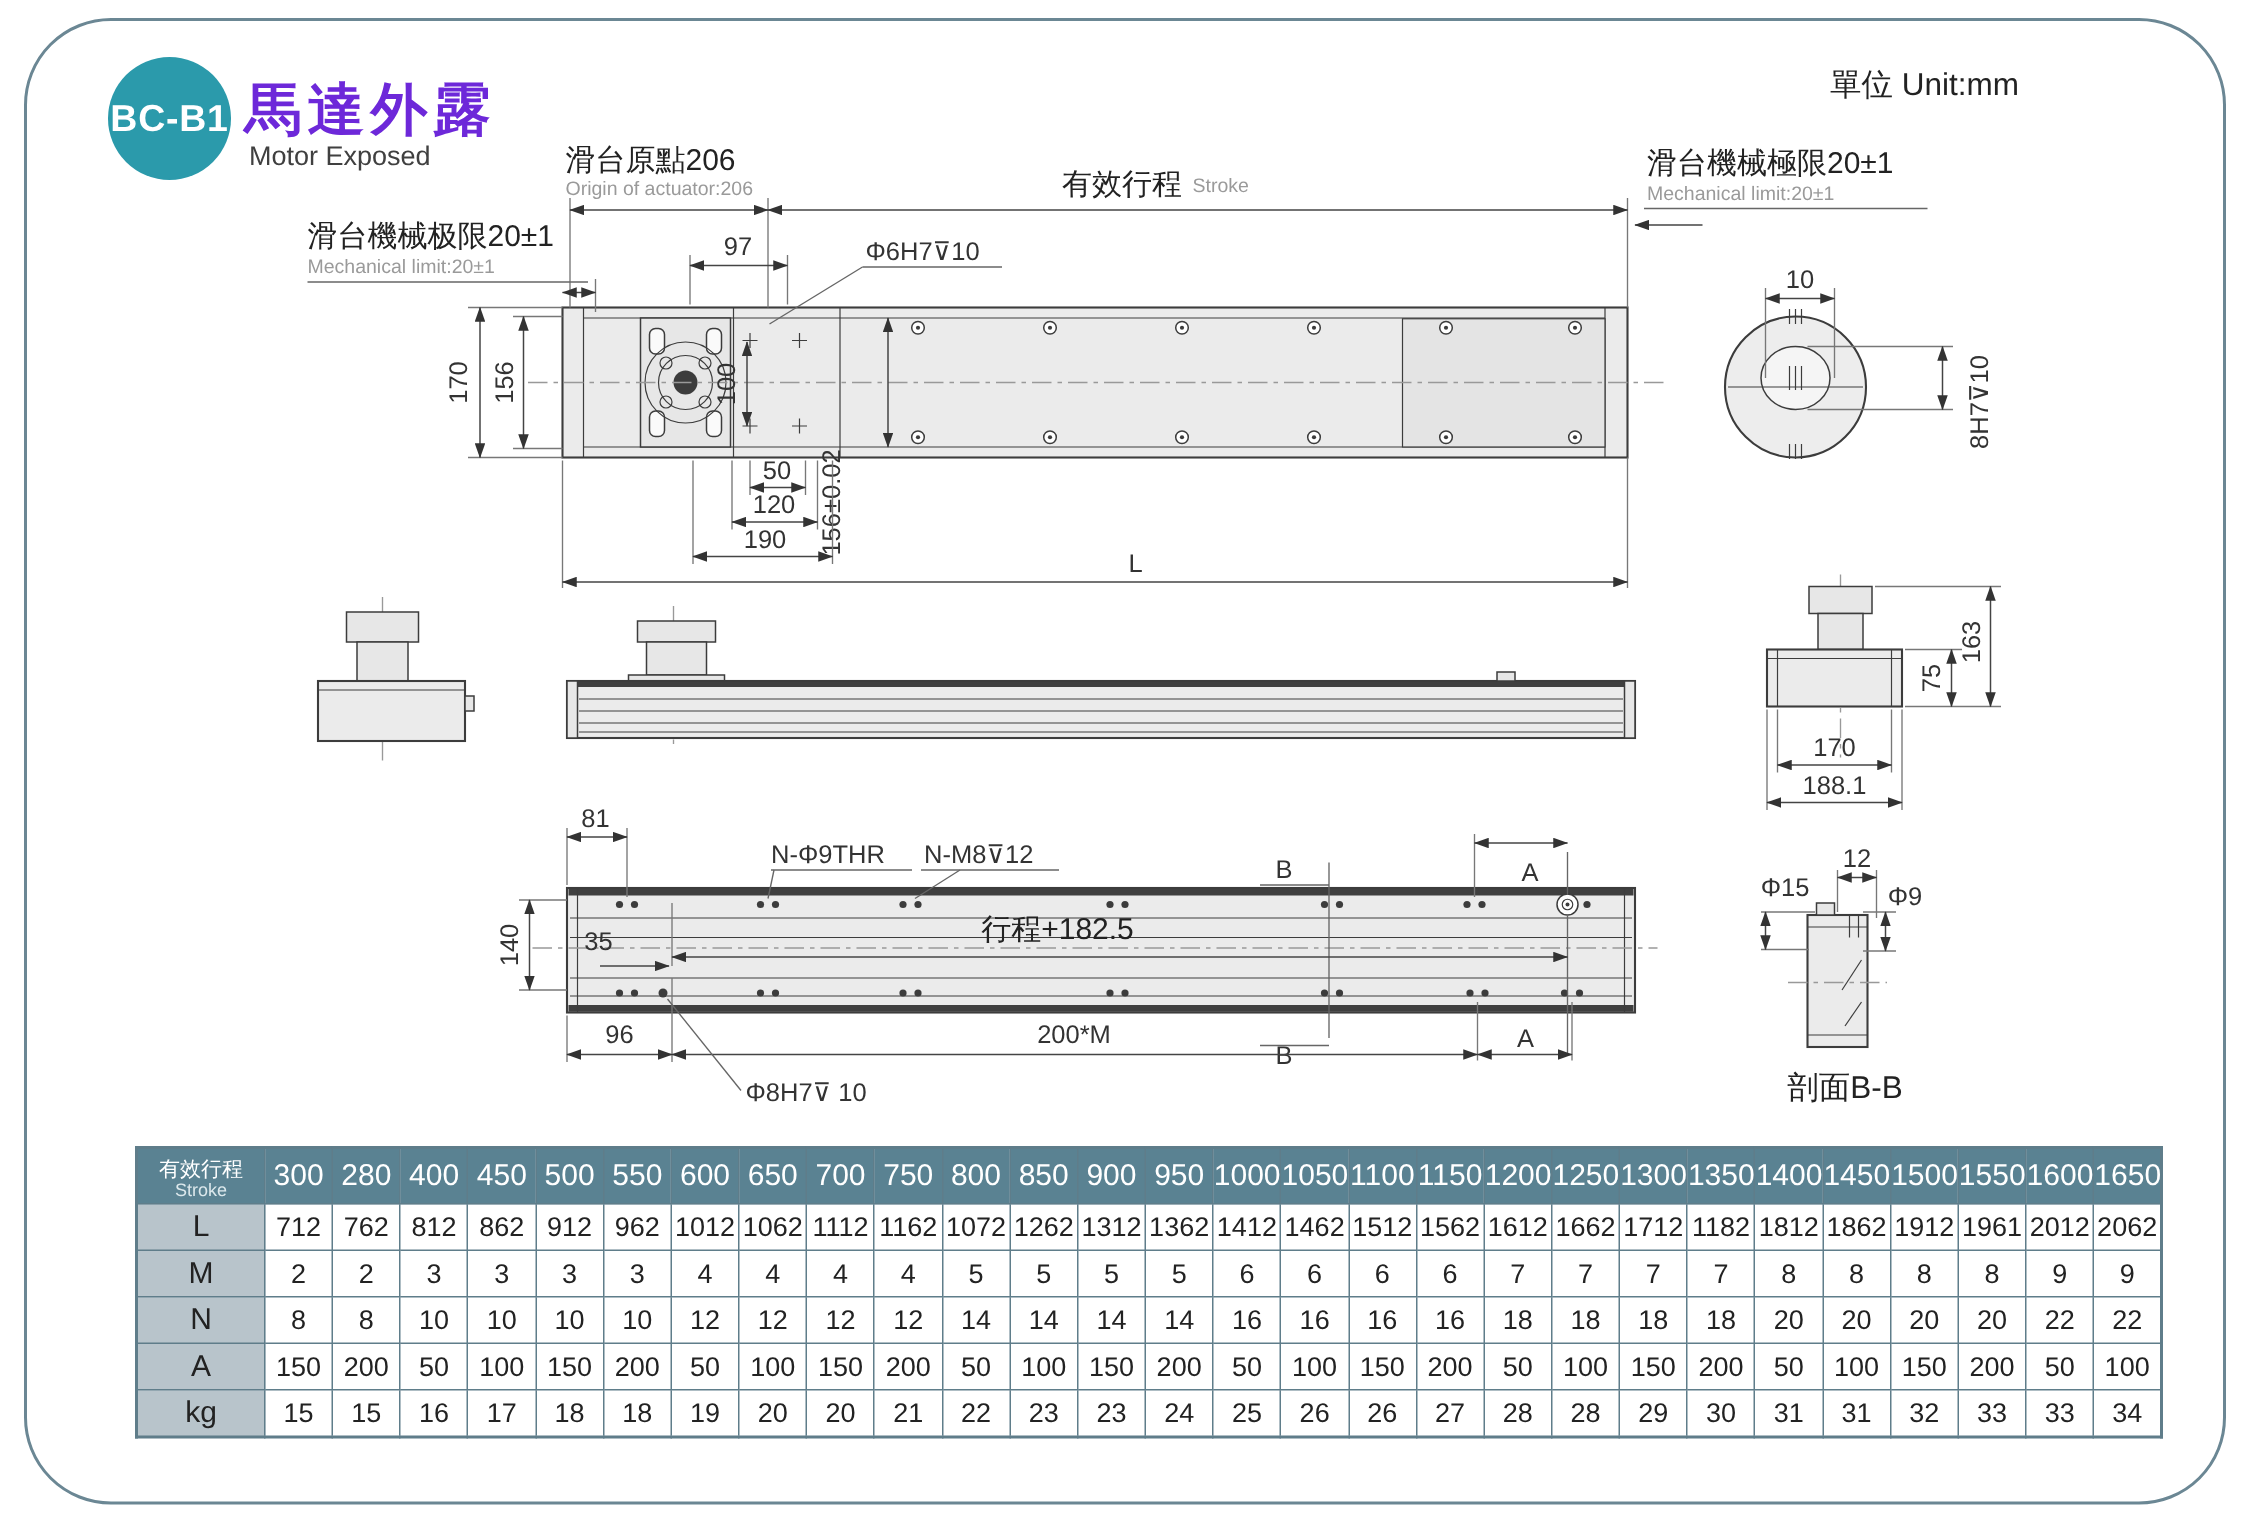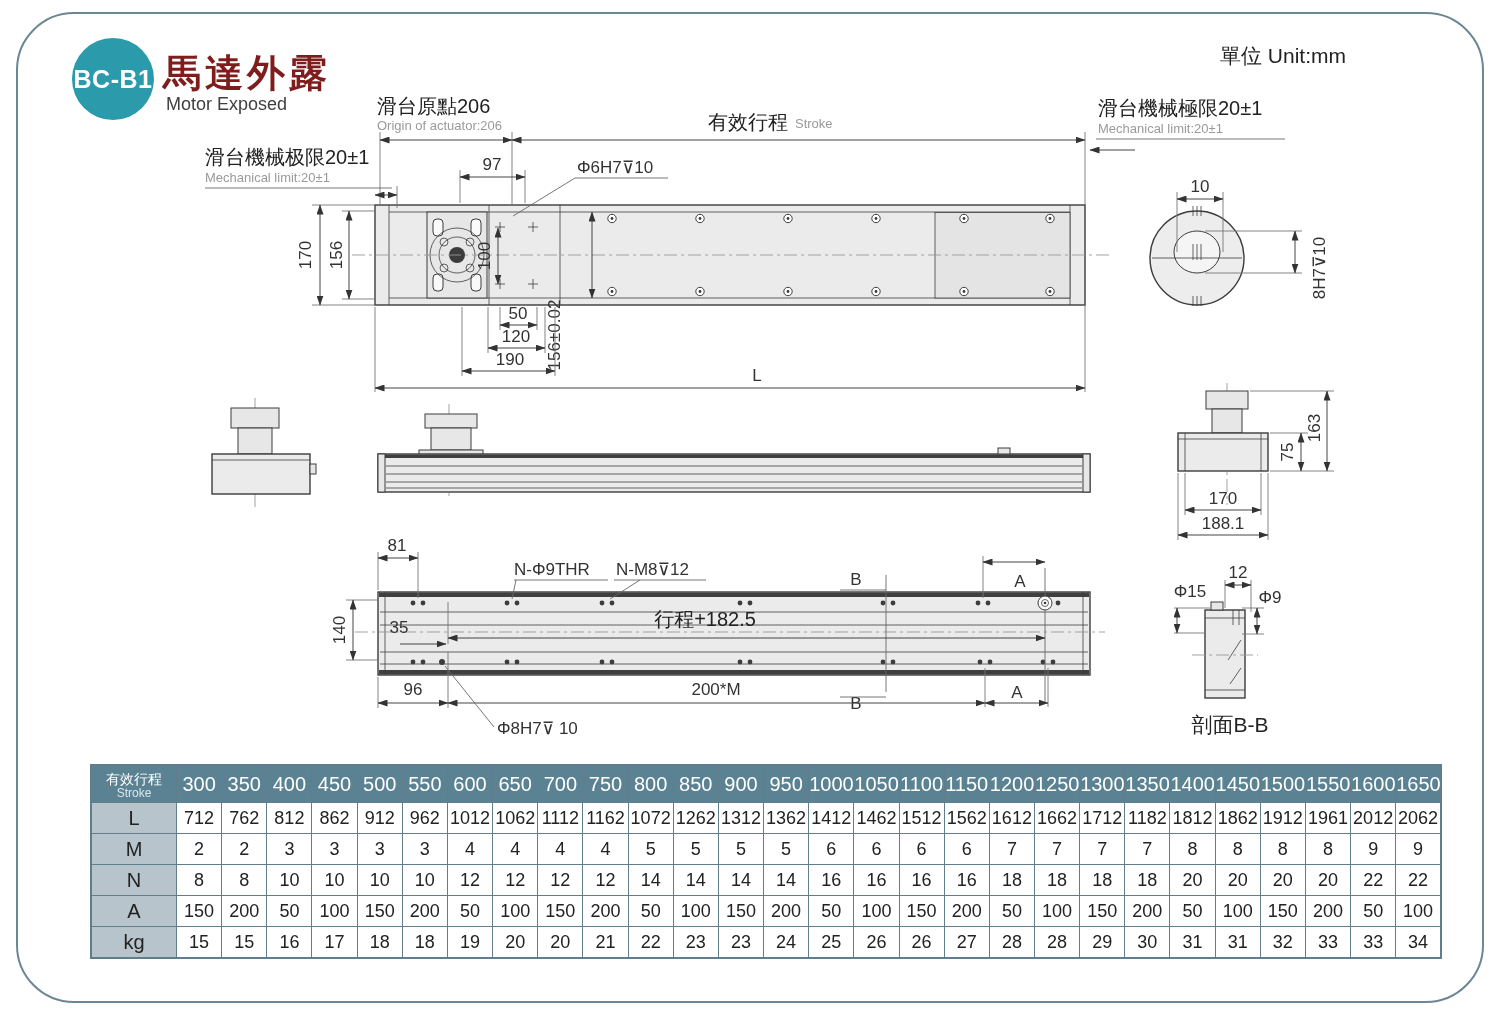--- a/index.html
+++ b/index.html
@@ -3,21 +3,21 @@
 <meta charset="utf-8">
 <style>
   html,body{margin:0;padding:0;background:#fff;}
   .sheet{position:relative;width:1500px;height:1015px;background:#fff;overflow:hidden;
          font-family:"Liberation Sans","DejaVu Sans",sans-serif;border-radius:13px;}
   .frame{position:absolute;left:16px;top:12px;right:16px;bottom:12px;
          border:2px solid #6b8794;border-radius:58px;}
   .badge{position:absolute;left:72px;top:38px;width:82px;height:82px;border-radius:50%;
          background:#2b9aab;display:flex;align-items:center;justify-content:center;
          color:#fff;font-size:25px;font-weight:bold;letter-spacing:.5px;}
-  .title-zh{position:absolute;left:163px;top:48px;font-size:38px;color:#7f1d1d;letter-spacing:4px;font-weight:bold;}
+  .title-zh{position:absolute;left:163px;top:48px;font-size:38px;color:#6d28d9;letter-spacing:4px;font-weight:bold;}
   .title-en{position:absolute;left:166px;top:94px;font-size:18px;color:#404040;}
   .unit{position:absolute;left:1220px;top:42px;font-size:21px;color:#222;}
   svg.drawing{position:absolute;left:0;top:0;}
 
   
   .oln{fill:#ebebeb;stroke:#3c3c3c;stroke-width:1.4;}
   .oln2{fill:#e7e7e7;stroke:#3c3c3c;stroke-width:1;}
   .white{fill:#fafafa;stroke:#3c3c3c;stroke-width:1;}
   .thin{stroke:#3c3c3c;stroke-width:.8;fill:none;}
   .ltr{stroke:#666;stroke-width:.9;fill:none;}
@@ -371,21 +371,21 @@
 
   <div class="table-wrap">
     <table>
       <thead>
           <tr>
             <th class="corner">
               <div class="th-zh">有效行程</div>
               <div class="th-en">Stroke</div>
             </th>
             <th>300</th>
-            <th>350</th>
+            <th>280</th>
             <th>400</th>
             <th>450</th>
             <th>500</th>
             <th>550</th>
             <th>600</th>
             <th>650</th>
             <th>700</th>
             <th>750</th>
             <th>800</th>
             <th>850</th>

